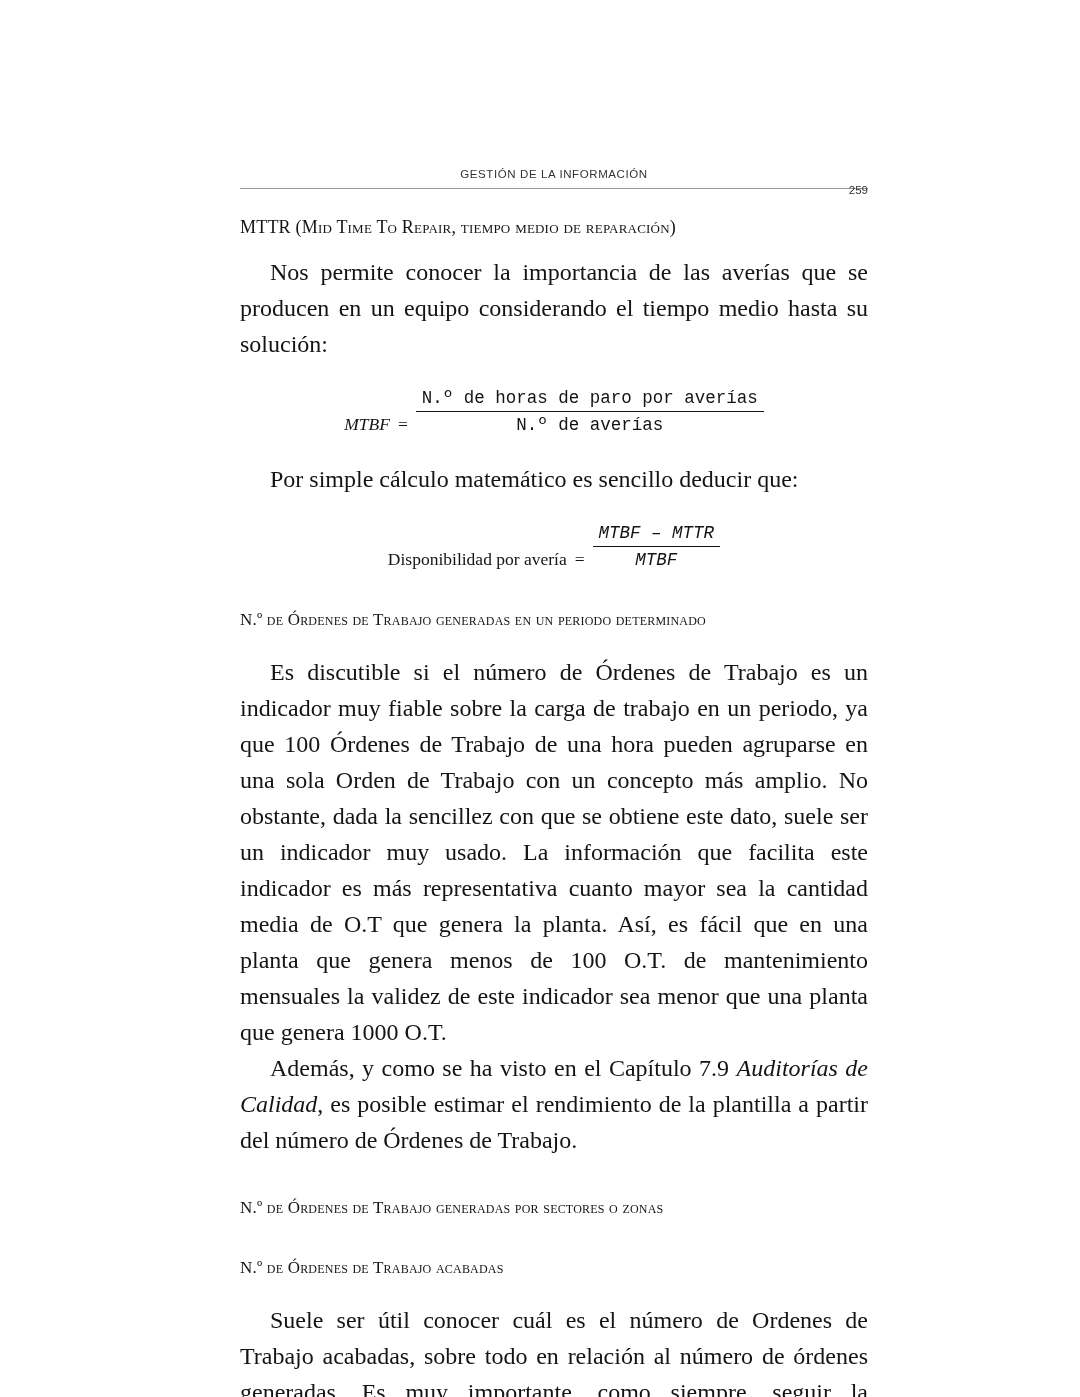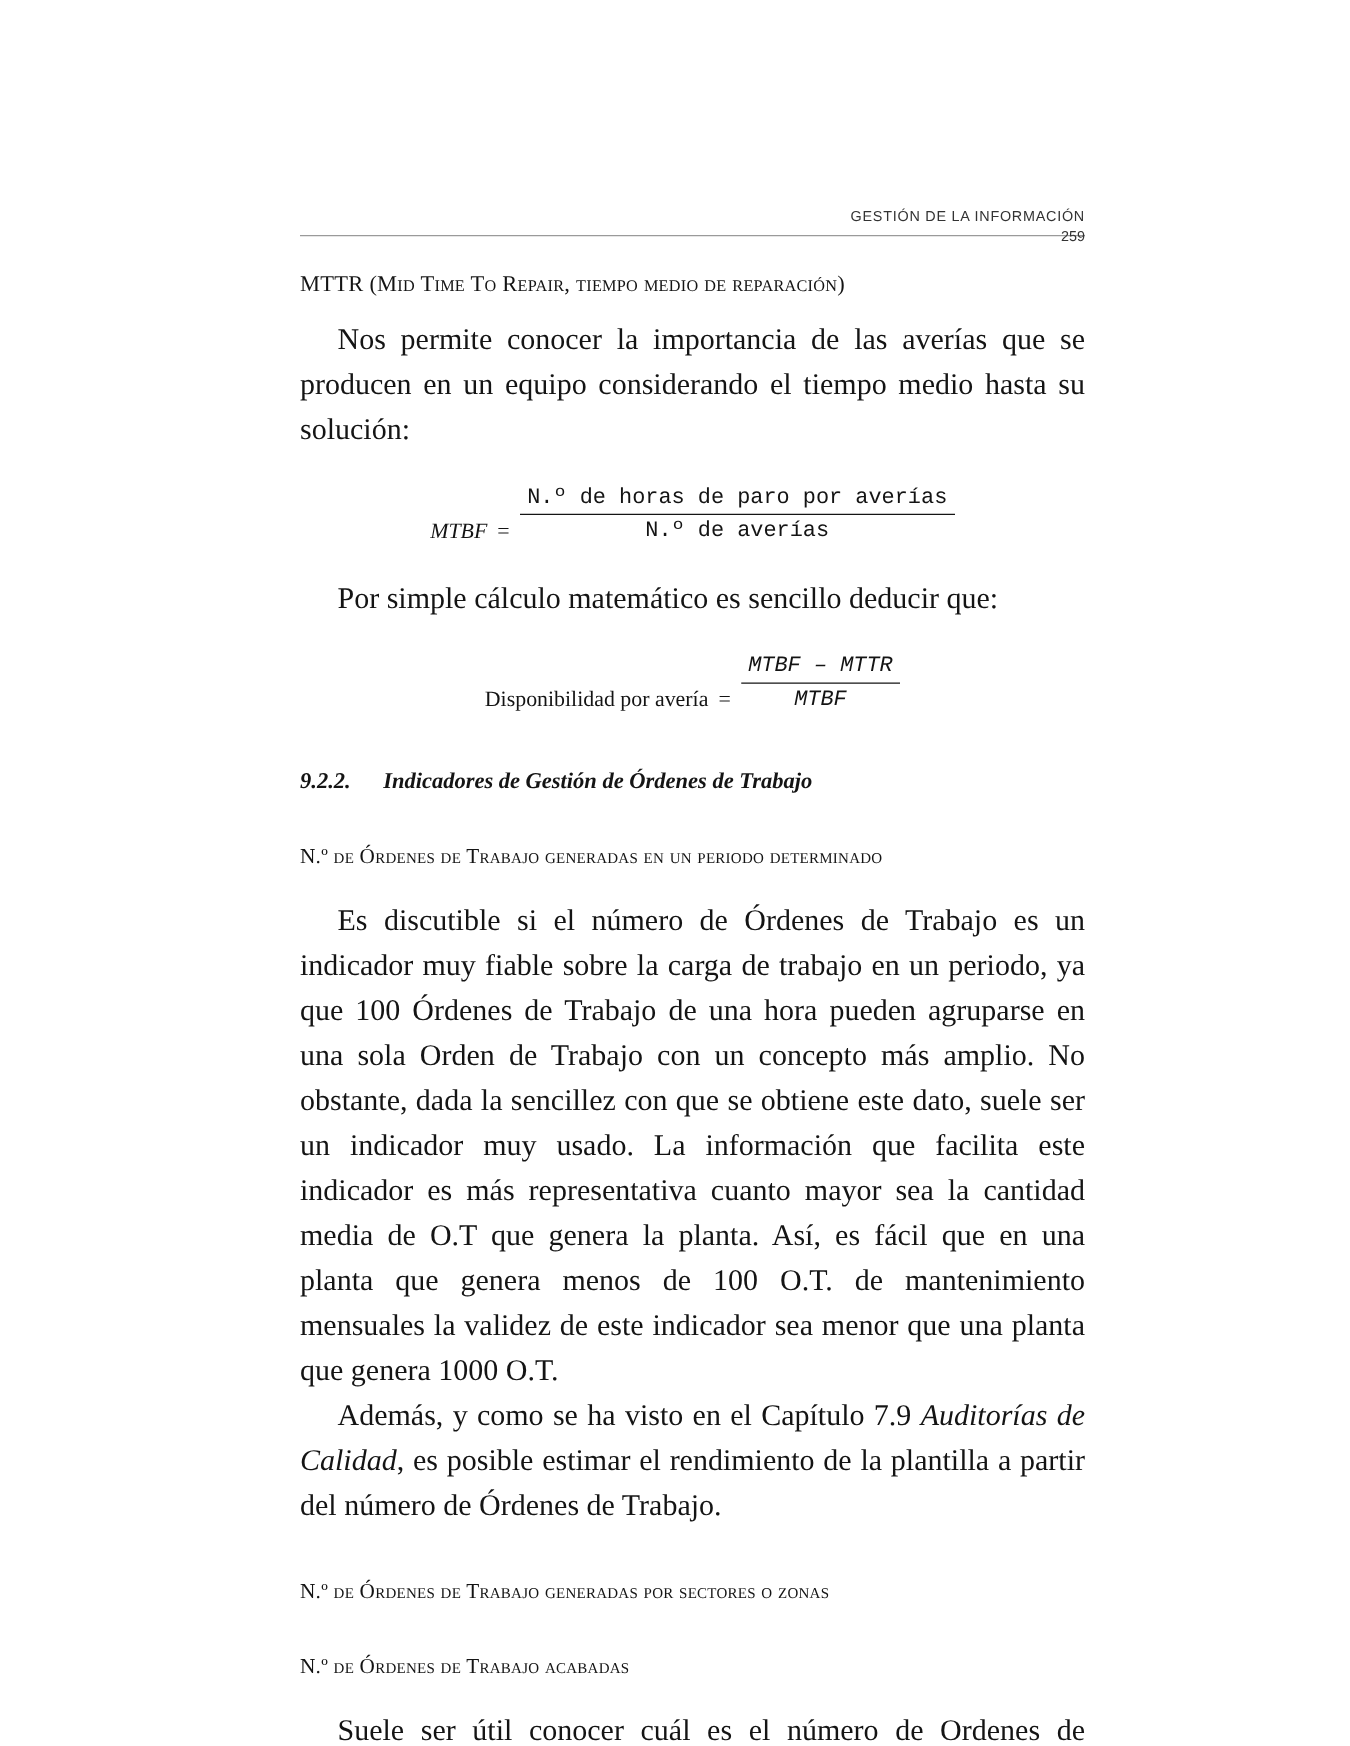--- a/index.html
+++ b/index.html
@@ -17,21 +17,21 @@
     overflow: hidden;
   }
   .content {
     position: absolute;
     left: 240px;
     top: 168px;
     width: 628px;
   }
   .running-head {
     position: relative;
-    text-align: right;
+    text-align: center;
     font-family: "Liberation Sans", sans-serif;
     font-size: 11.5px;
     letter-spacing: 0.6px;
     color: #333;
     padding-bottom: 8px;
   }
   .running-head .pagenum {
     position: absolute;
     right: 0;
     top: 16px;
@@ -128,23 +128,20 @@
 
     <div class="formula">
       <span class="lhs-text">Disponibilidad por avería</span>
       <span class="eq">=</span>
       <span class="frac">
         <span class="num italic">MTBF – MTTR</span>
         <span class="den italic">MTBF</span>
       </span>
     </div>
 
-    <h2 class="section-heading">
-      <span class="sec-num">9.2.2.</span><span>Indicadores de Gestión de Órdenes de Trabajo</span>
-    </h2>
 
     <h3 class="subheading">N.º de Órdenes de Trabajo generadas en un periodo determinado</h3>
 
     <p class="body-par">Es discutible si el número de Órdenes de Trabajo es un indicador muy fiable sobre la carga de trabajo en un periodo, ya que 100 Órdenes de Trabajo de una hora pueden agruparse en una sola Orden de Trabajo con un concepto más amplio. No obstante, dada la sencillez con que se obtiene este dato, suele ser un indicador muy usado. La información que facilita este indicador es más representativa cuanto mayor sea la cantidad media de O.T que genera la planta. Así, es fácil que en una planta que genera menos de 100 O.T. de mantenimiento mensuales la validez de este indicador sea menor que una planta que genera 1000 O.T.</p>
     <p class="body-par"><span>Además, y como se ha visto en el Capítulo 7.9 </span><span class="italic-run">Auditorías de Calidad</span><span>, es posible estimar el rendimiento de la plantilla a partir del número de Órdenes de Trabajo.</span></p>
 
     <h3 class="subheading">N.º de Órdenes de Trabajo generadas por sectores o zonas</h3>
 
 
     <h3 class="subheading">N.º de Órdenes de Trabajo acabadas</h3>

